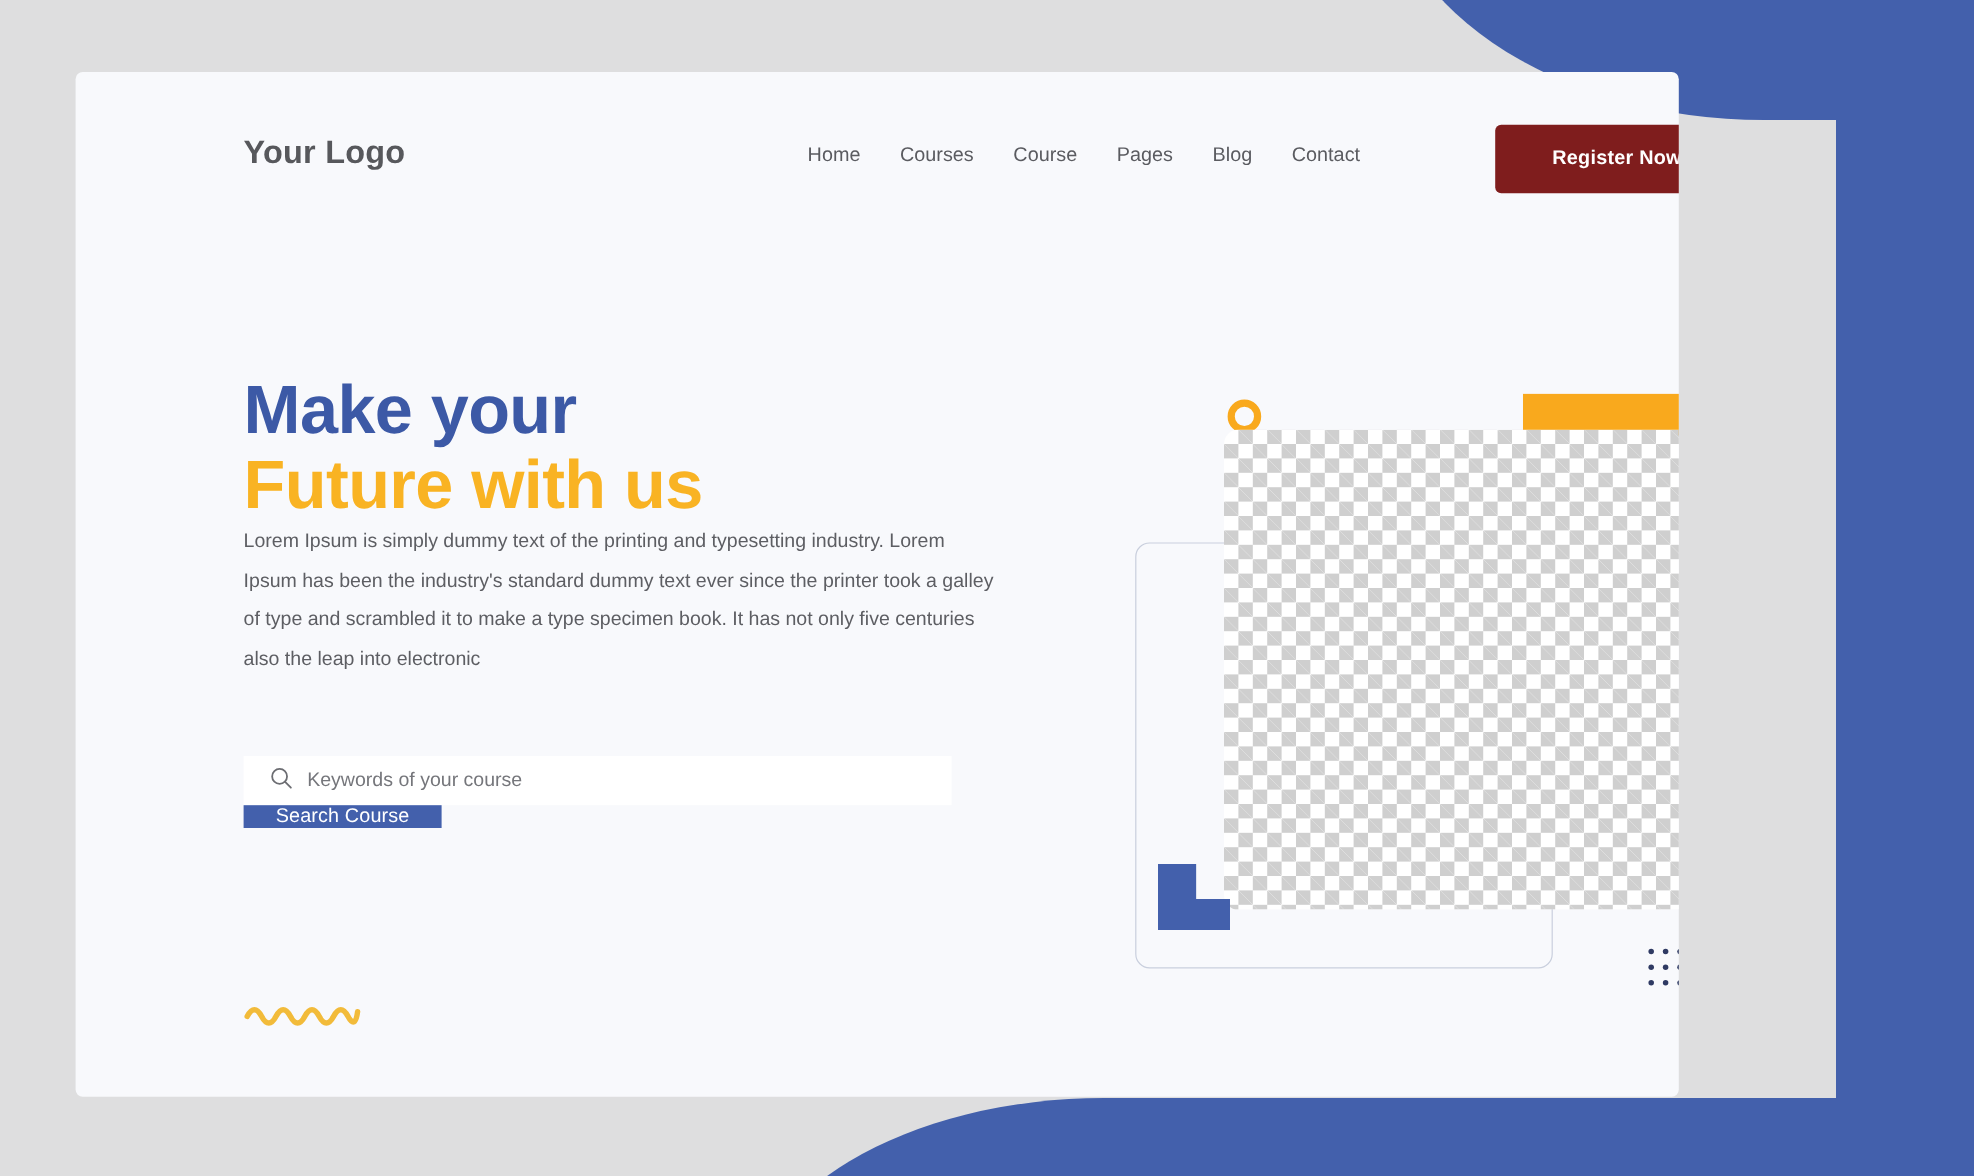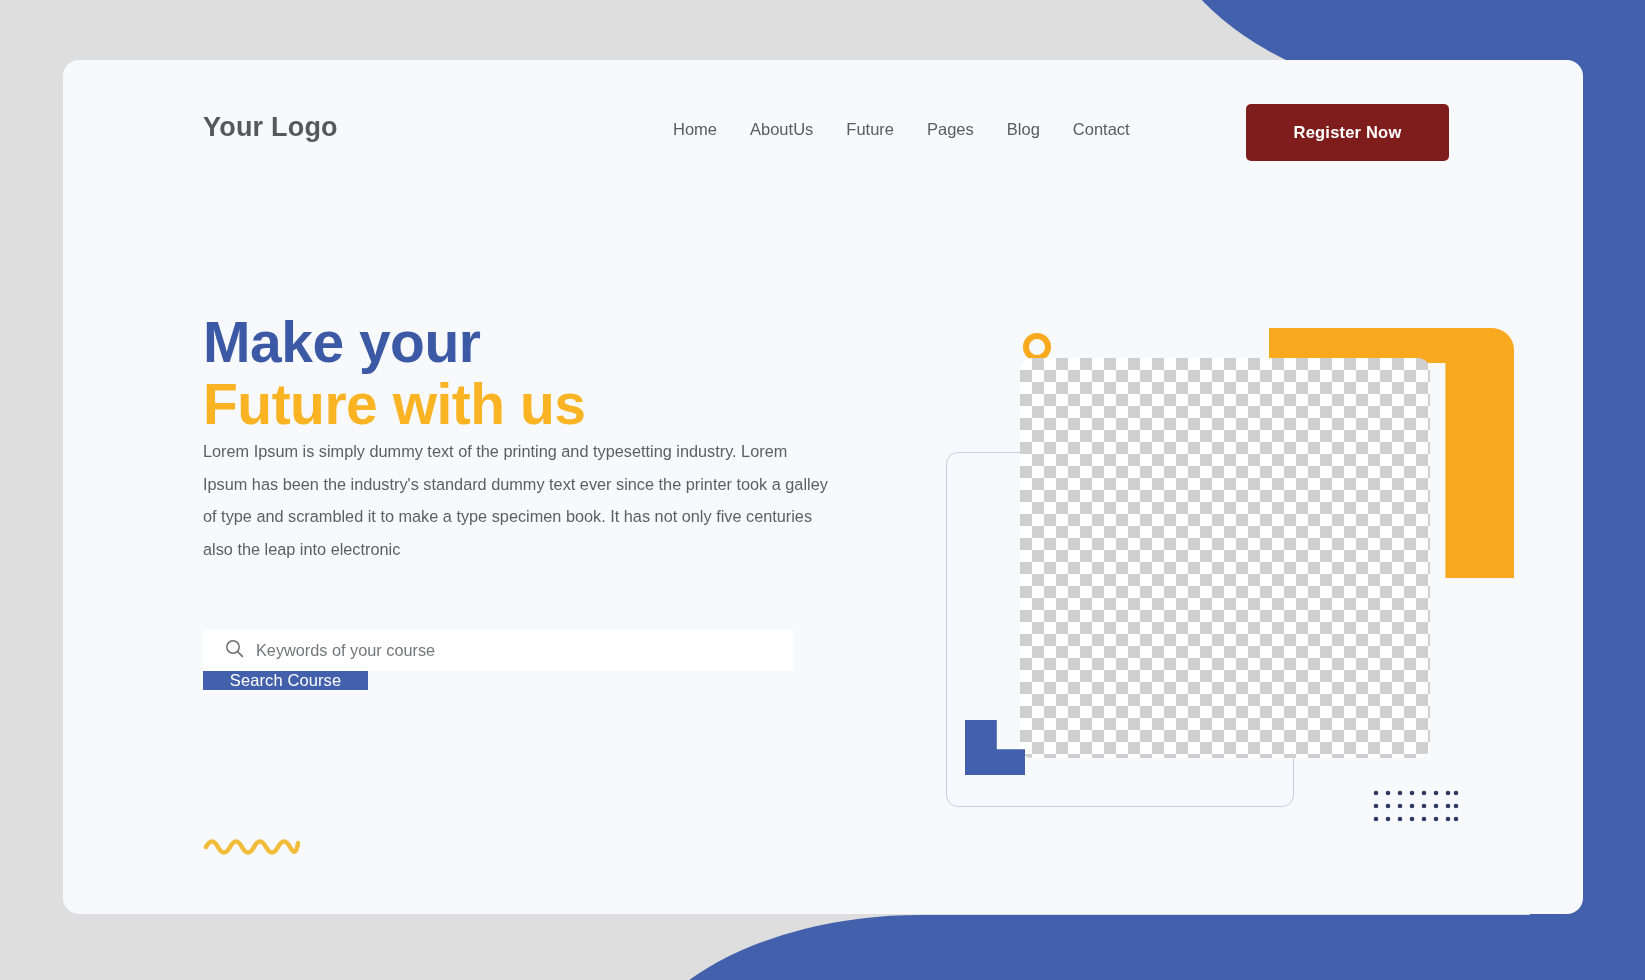--- a/index.html
+++ b/index.html
@@ -54,24 +54,24 @@
     height: 200px;
     background: #4360ac;
     border-top-left-radius: 300px 180px;
   }
 
   
   .card {
     position: absolute;
     left: 63px;
     top: 60px;
-    width: 1520px;
+    width: 1336px;
     height: 854px;
     background: #f8f9fc;
-    border-radius: 16px;
+    border-radius: 6px;
     overflow: hidden;
   }
 
   
   .header {
     position: absolute;
     left: 0; top: 0;
     width: 100%;
     height: 120px;
     display: flex;
@@ -293,22 +293,22 @@
   <div class="bg-blue-bottom"></div>
 </div>
 
 <div class="card">
 
   <div class="header">
     <div class="logo">Your Logo</div>
 
     <nav class="nav">
       <span class="nav-item">Home</span>
-      <span class="nav-item">AboutUs</span>
-      <span class="nav-item">Future</span>
+      <span class="nav-item">Courses</span>
+      <span class="nav-item">Course</span>
       <span class="nav-item">Pages</span>
       <span class="nav-item">Blog</span>
       <span class="nav-item">Contact</span>
     </nav>
 
     <button class="register-btn">Register Now</button>
   </div>
 
   <div class="hero-left">
     <h1 class="headline">

